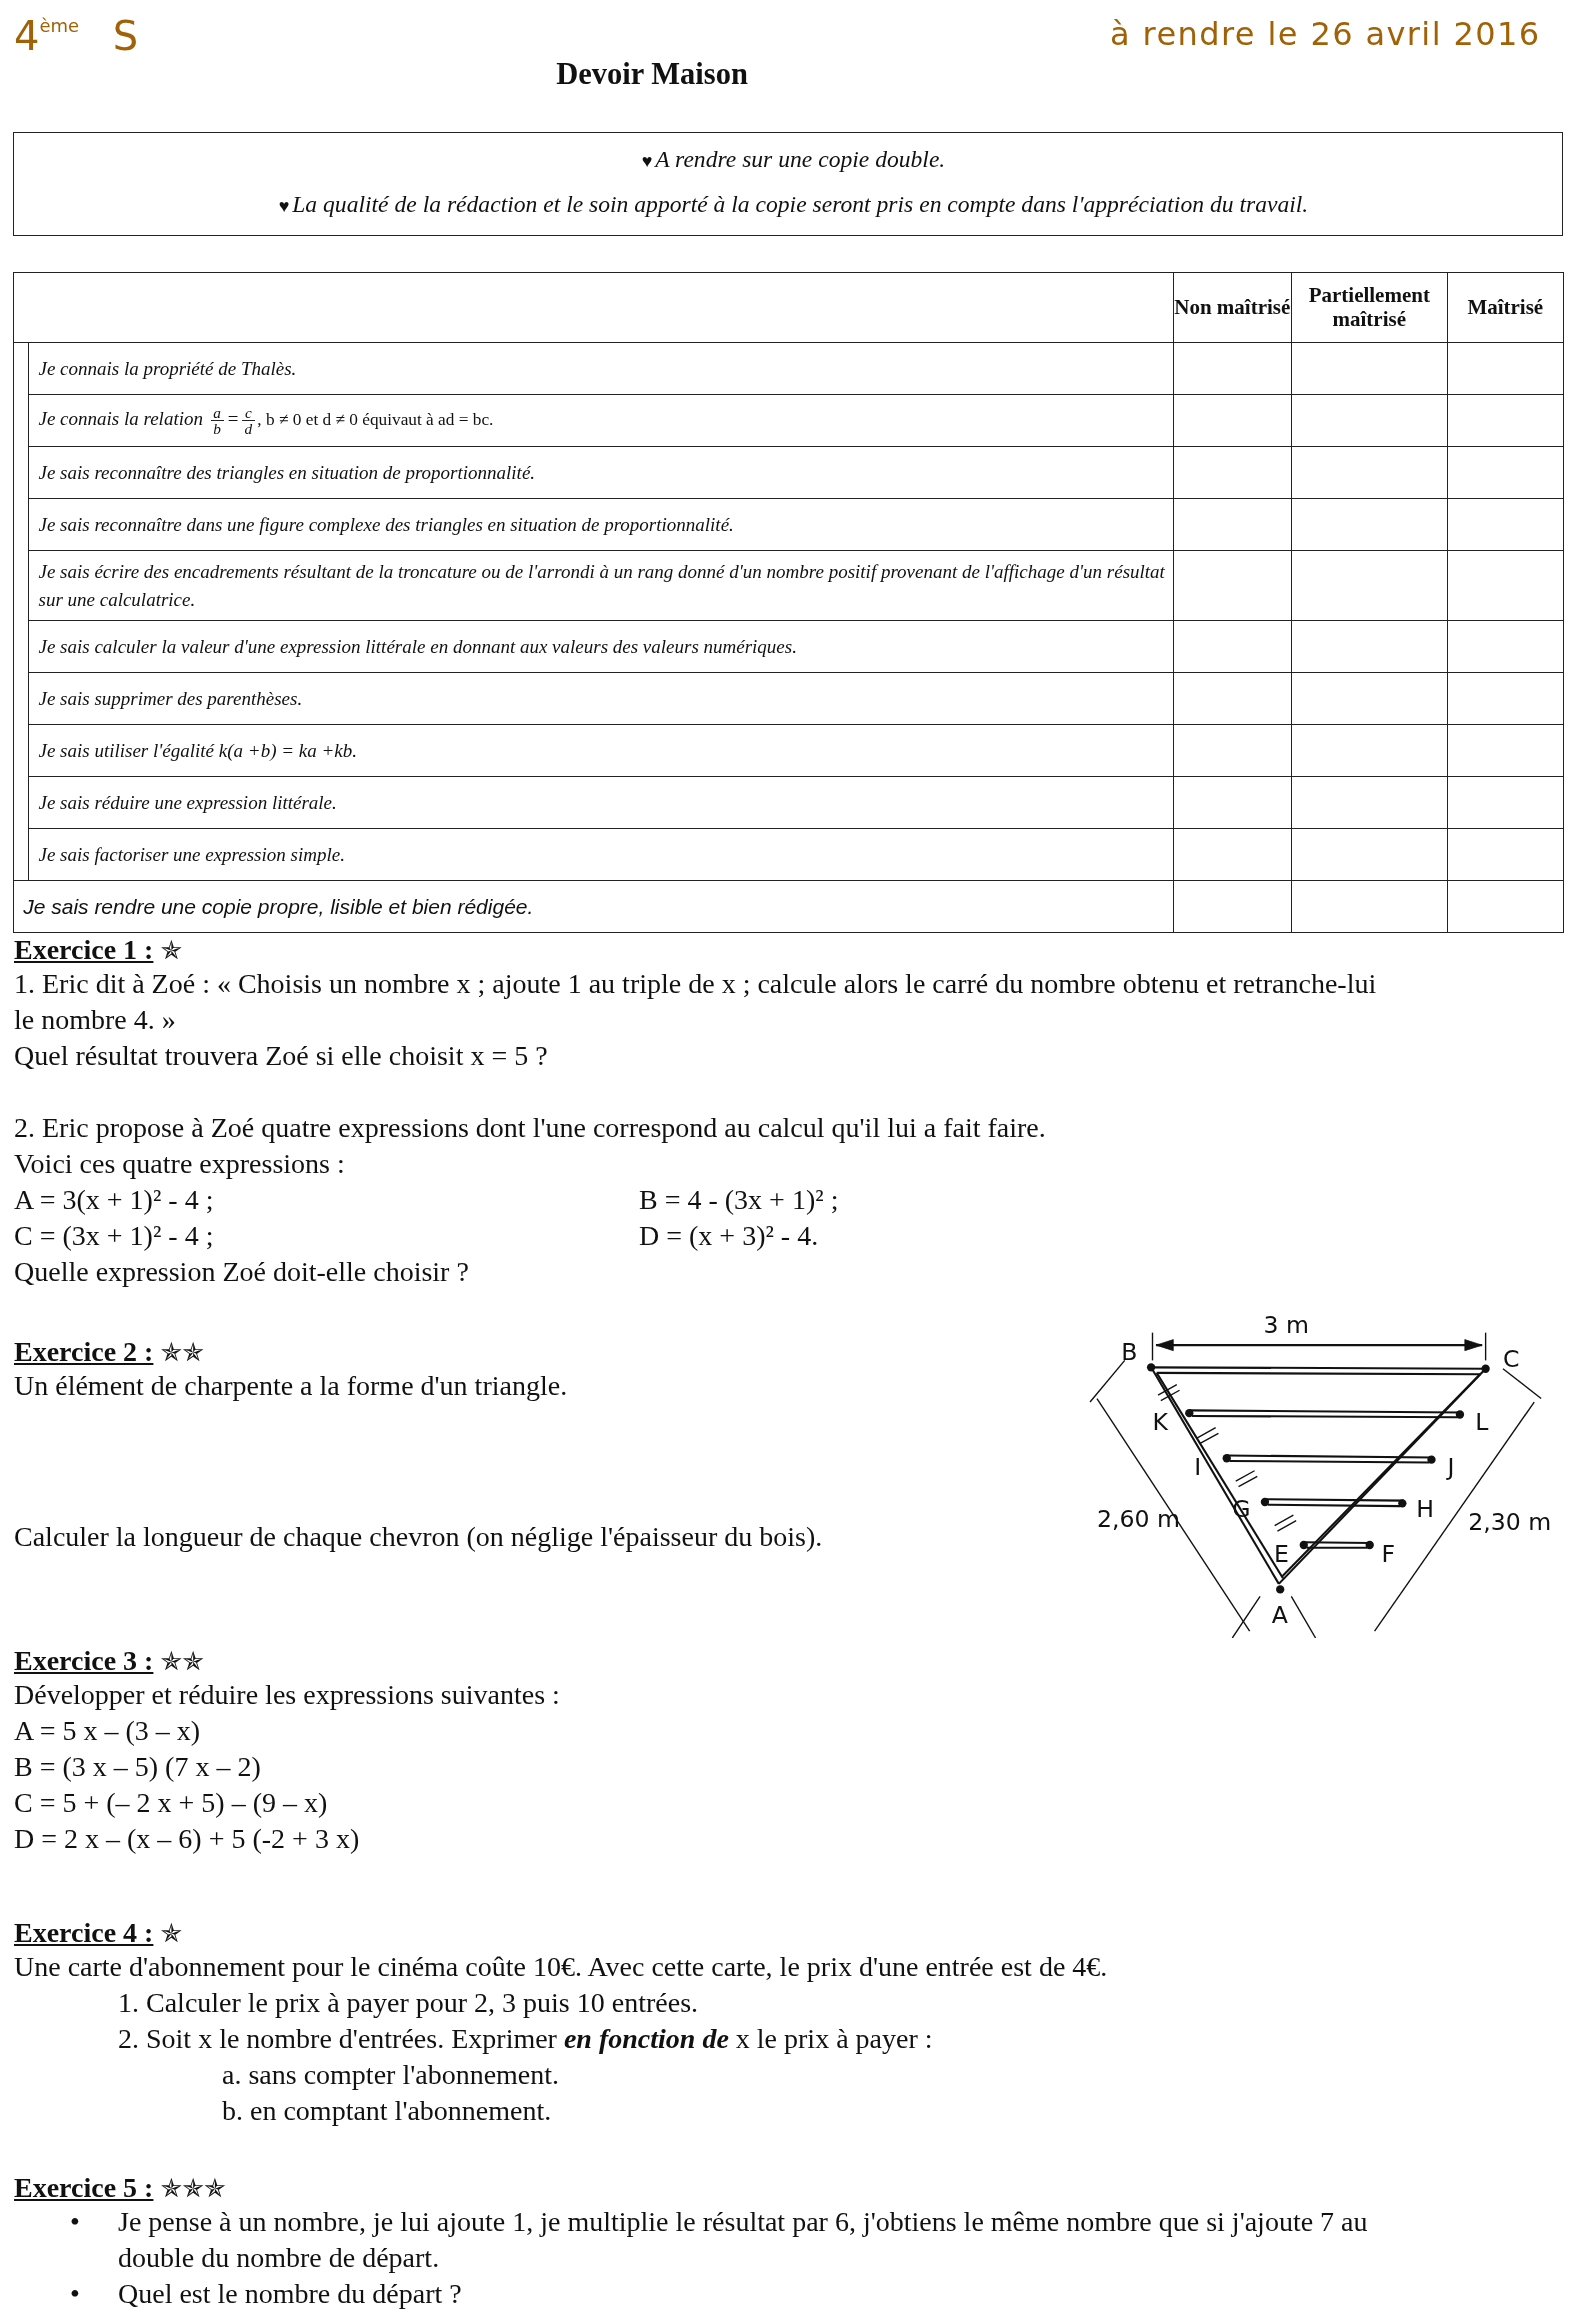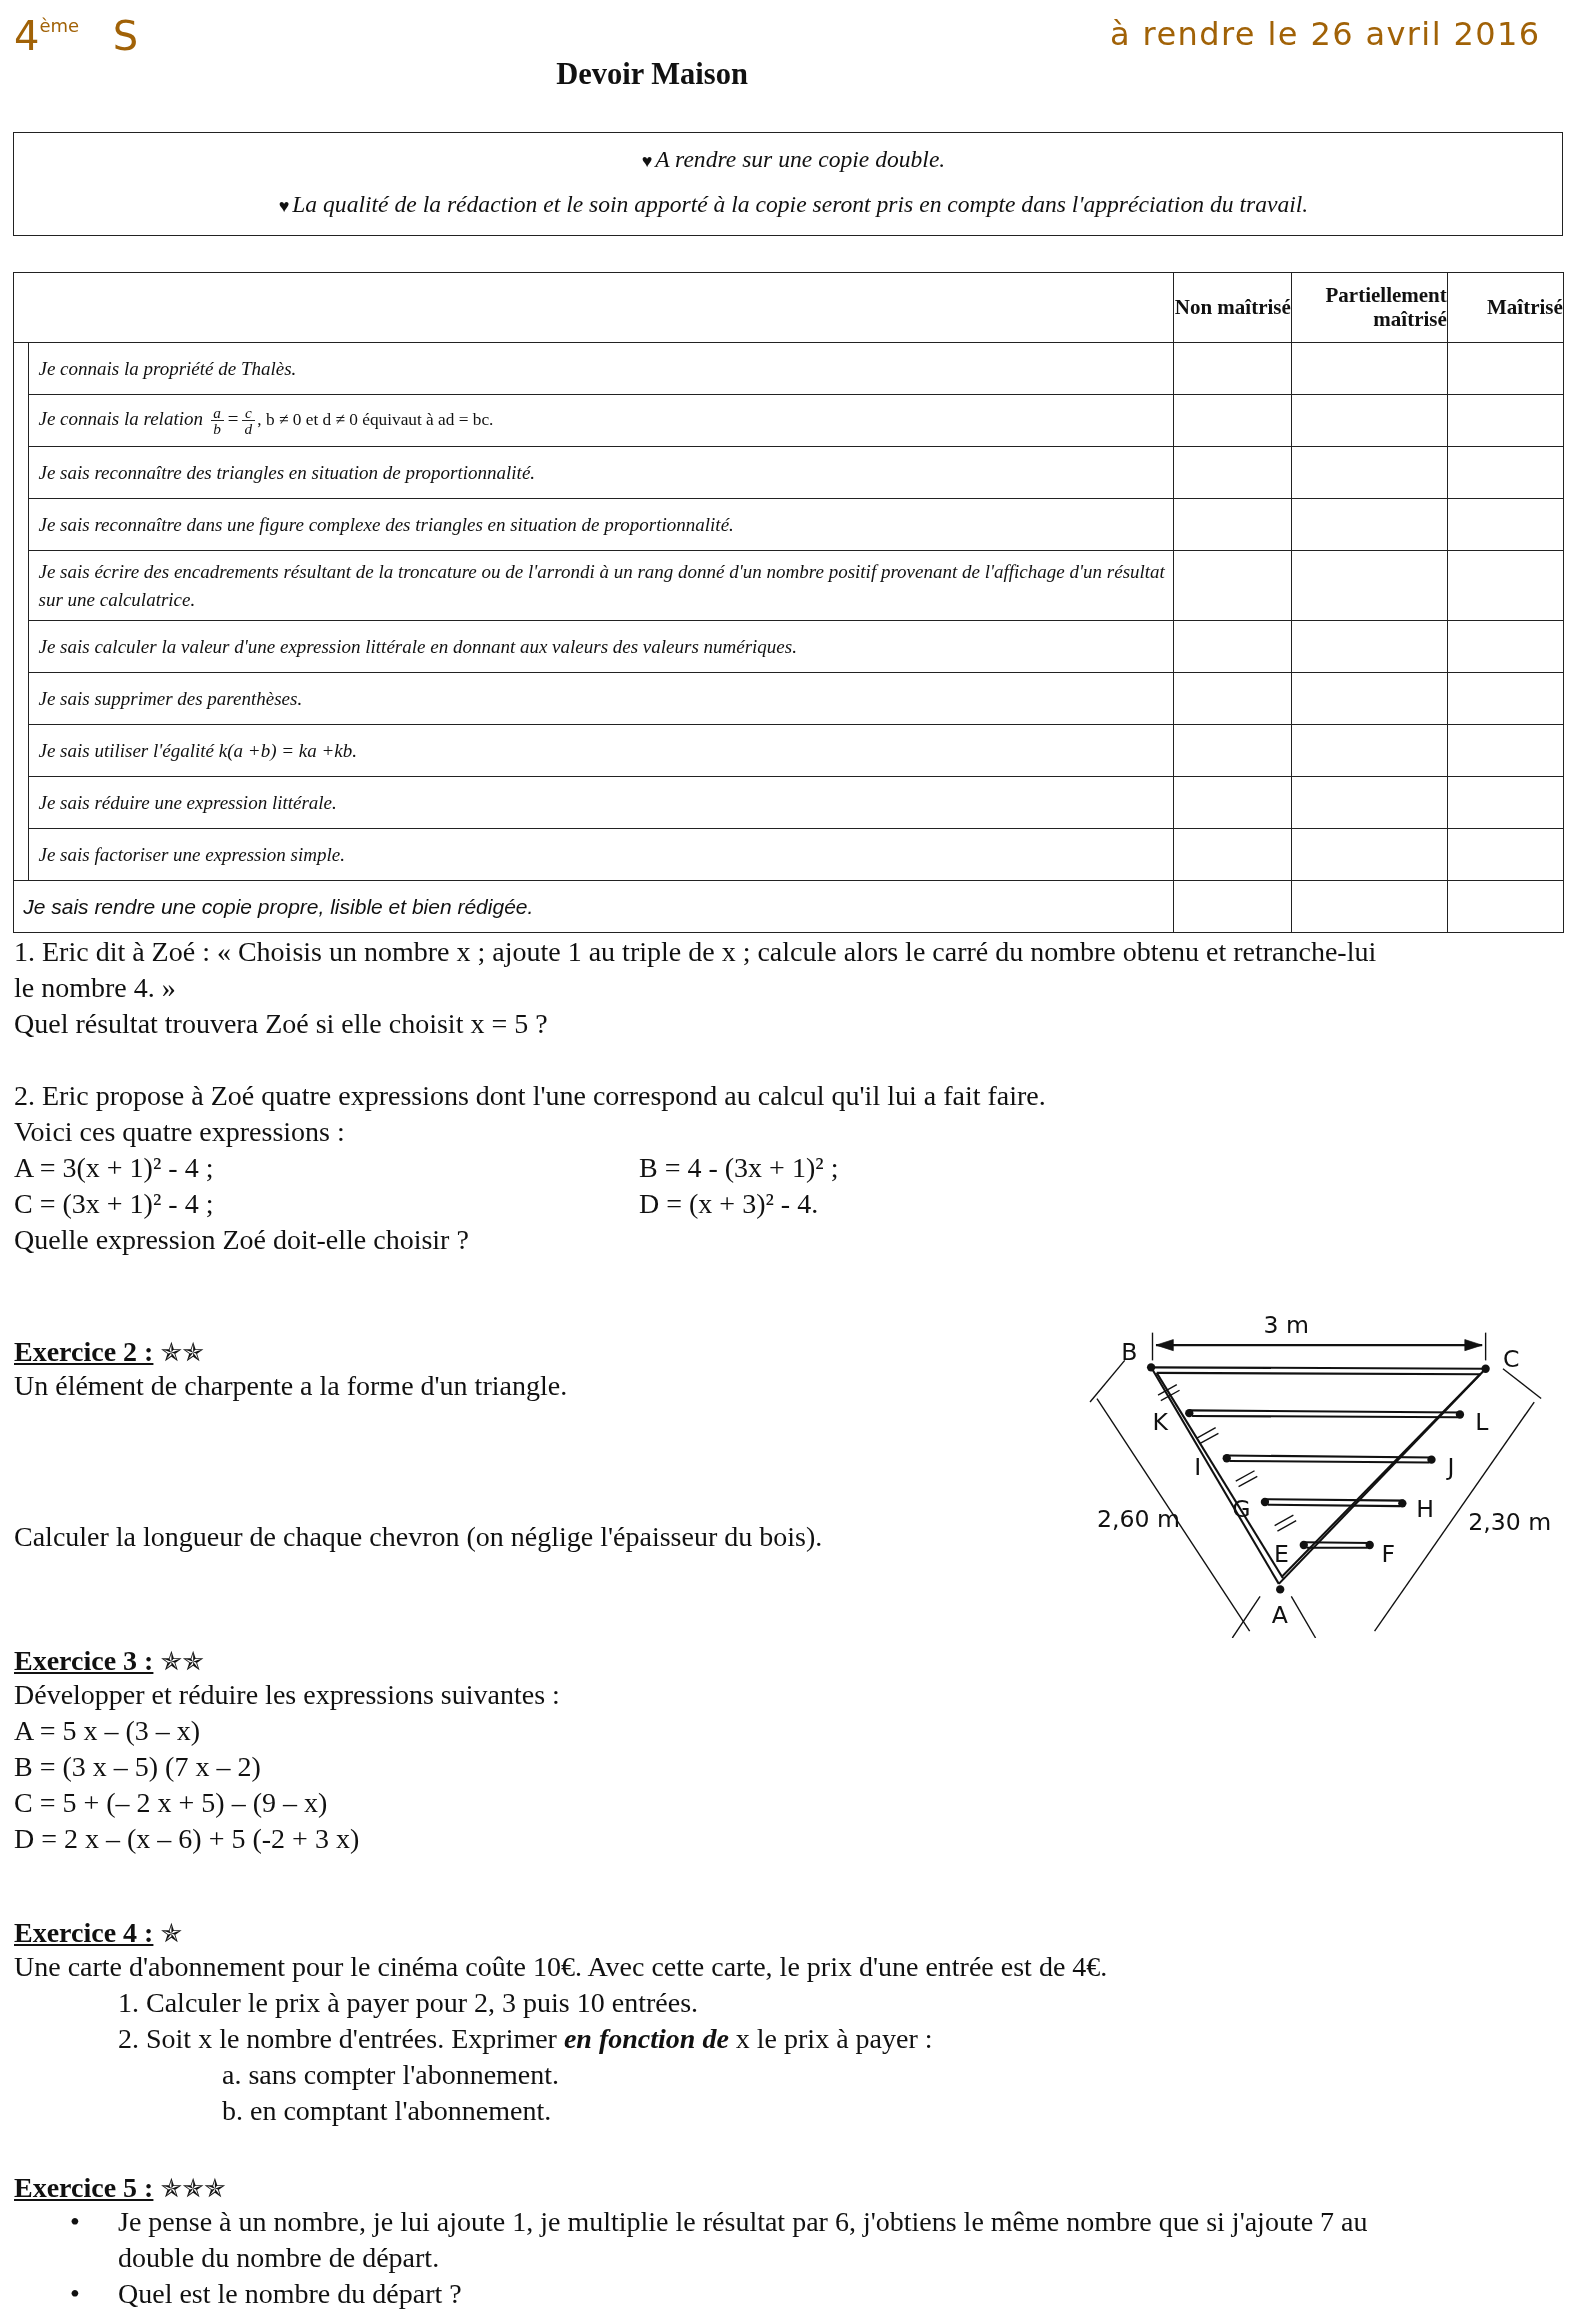--- a/index.html
+++ b/index.html
@@ -25,21 +25,21 @@
     .notice .l1 { top: 12.5px; }
     .notice .l2 { top: 58px; }
     .heart { font-style: normal; font-size: 18px; margin-right: 2.8px; }
 
     
     .comp {
       left: 12.5px; top: 272px; width: 1550px;
       border-collapse: collapse; table-layout: fixed;
     }
     .comp td, .comp th { border: 1.4px solid #222; padding: 0; }
-    .comp th { font-weight: bold; font-size: 21px; line-height: 23.6px; text-align: right; height: 69px; }
+    .comp th { font-weight: bold; font-size: 21px; line-height: 23.6px; text-align: center; height: 69px; }
     .comp td.label {
       font-style: italic; font-size: 19px; padding: 0 0 0 9.7px;
       border-left: 1.4px solid #222;
     }
     .comp td.gutter { border-right: none; border-top: none; border-bottom: none; }
     .comp tr.r td { height: 51px; }
     .comp tr.r.tall td { height: 69px; }
     .comp tr.hw td.label { font-family: Liberation Sans, sans-serif; font-size: 21px; font-style: italic; height: 40px; }
     .frac { display: inline-block; vertical-align: middle; text-align: center; font-size: 15.3px; line-height: 15.3px; margin: 0 2.8px; }
     .frac span { display: block; }
@@ -164,20 +164,21 @@
   <tr class="r hw">
     <td class="label" colspan="2">Je sais rendre une copie propre, lisible et bien rédigée.</td>
     <td></td>
         <td></td>
         <td></td>
   </tr>
 </tbody>
   </table>
 
 <div class="abs ex-block" style="top:934px; width:1555px;">
+  <div><span class="ex-title">Exercice 1 :</span><span class="stars">✯</span></div>
   <div class="p">1. Eric dit à Zoé : « Choisis un nombre x ; ajoute 1 au triple de x ; calcule alors le carré du nombre obtenu et retranche-lui</div>
   <div class="p">le nombre 4. »</div>
   <div class="p">Quel résultat trouvera Zoé si elle choisit x = 5 ?</div>
   <div class="p" style="height:36px"></div>
   <div class="p">2. Eric propose à Zoé quatre expressions dont l'une correspond au calcul qu'il lui a fait faire.</div>
   <div class="p">Voici ces quatre expressions :</div>
   <div class="p" style="position:relative">
     <span>A = 3(x + 1)² - 4 ;</span>
     <span style="position:absolute;left:625px">B = 4 - (3x + 1)² ;</span>
   </div>

